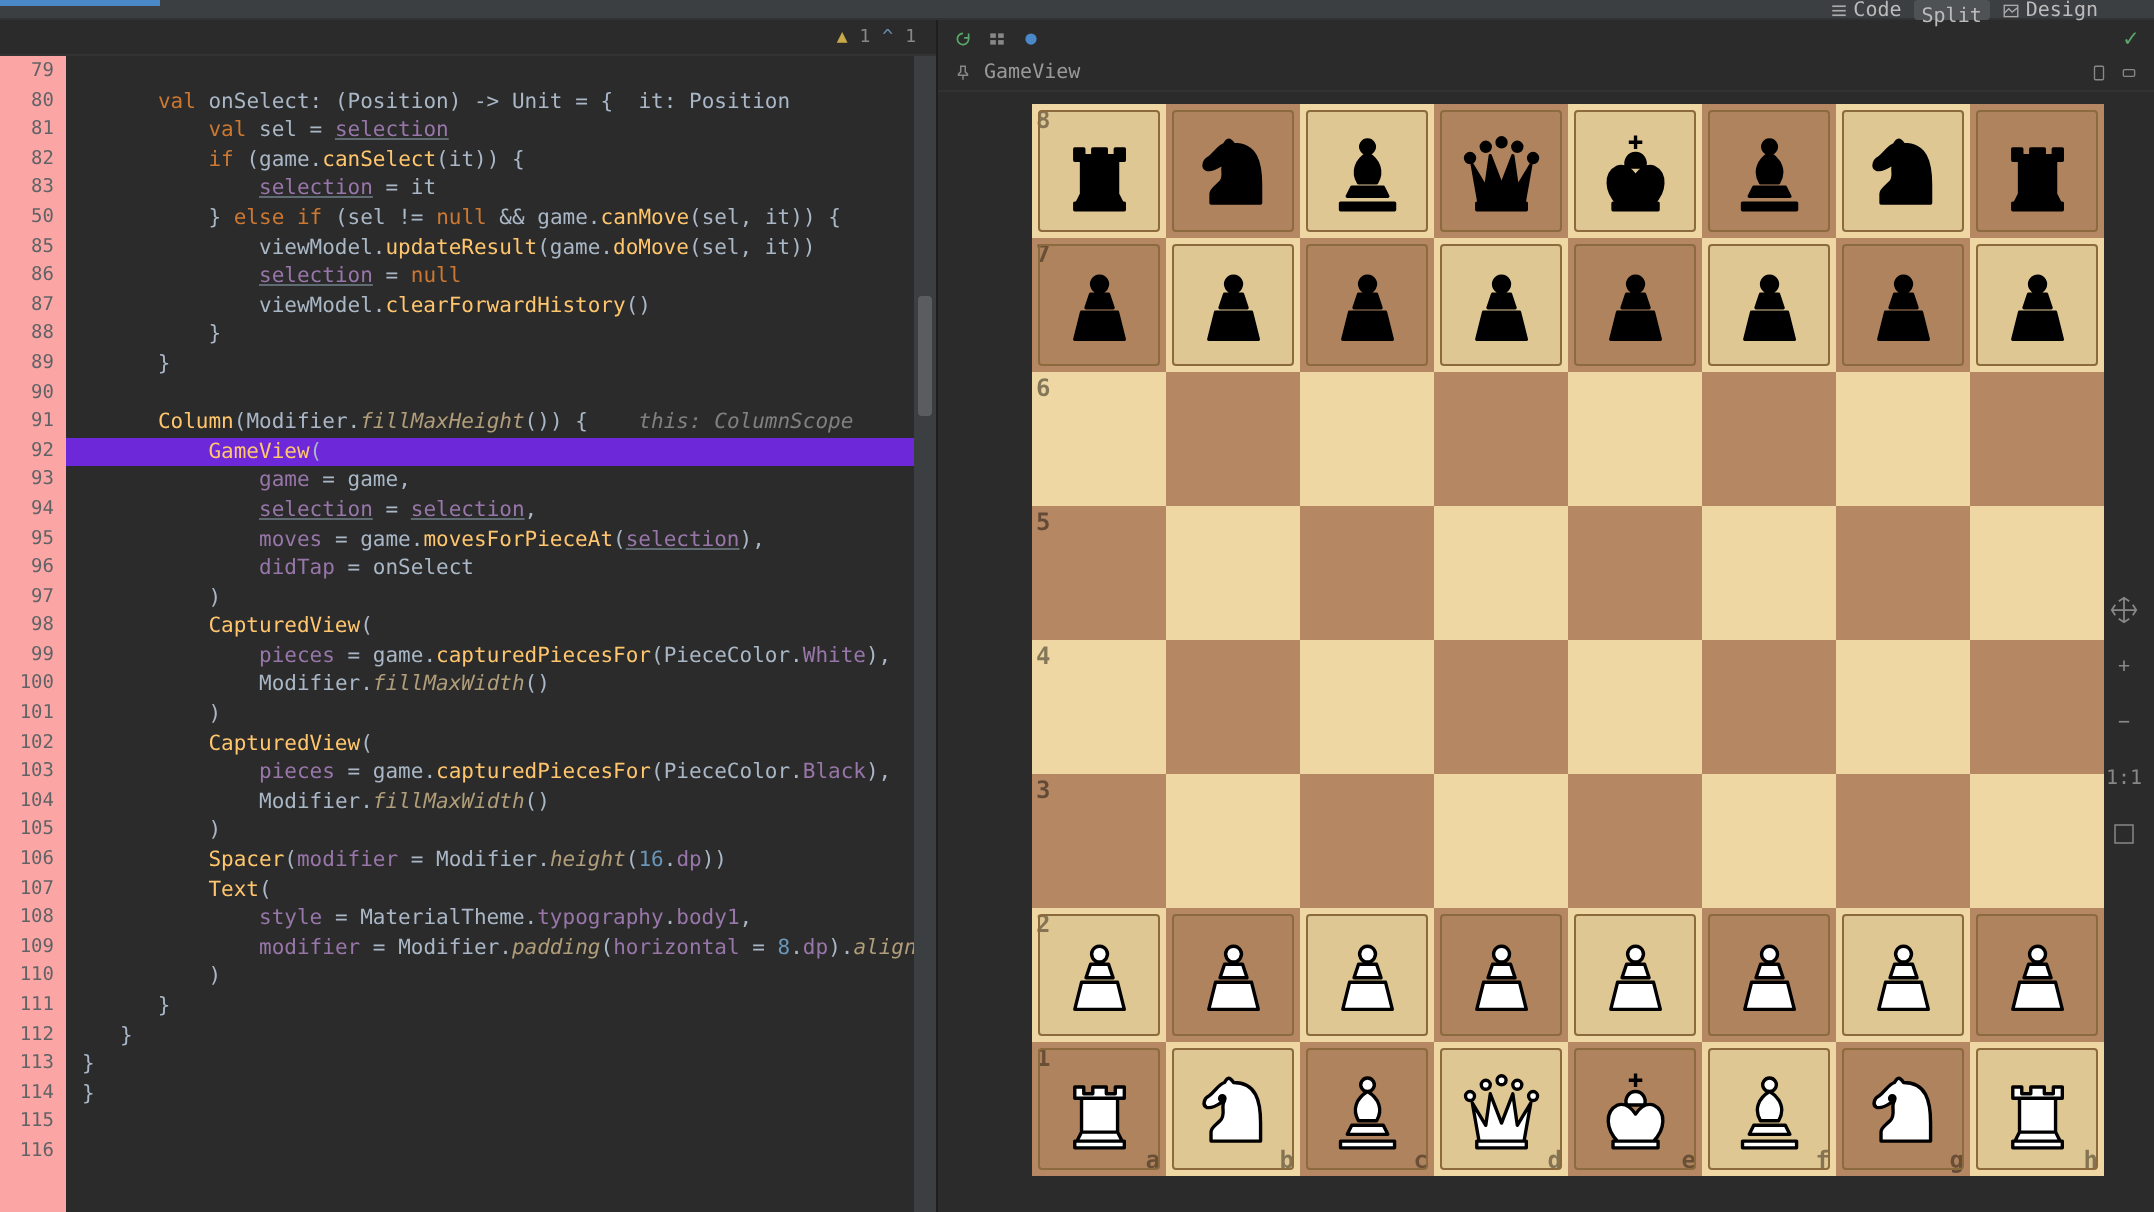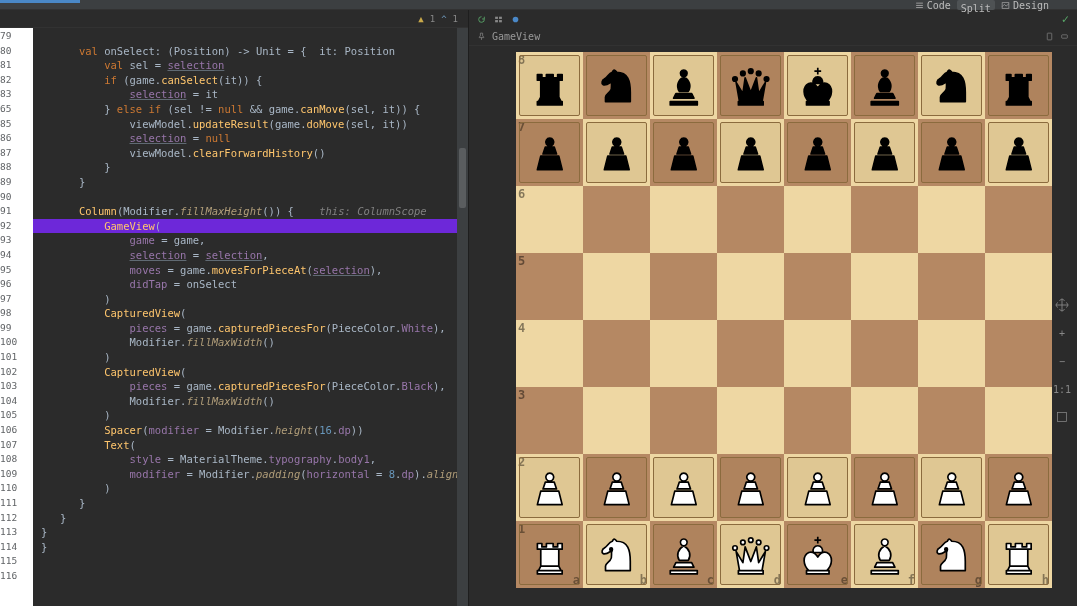--- a/index.html
+++ b/index.html
@@ -9,21 +9,21 @@
 .view-switcher { position: absolute; right: 24px; top: 0; display: flex; gap: 2px; font-size: 10px; color: #bbb; align-items: center; height: 10px; }
 .view-switcher .btn { padding: 0 4px; display: flex; align-items: center; gap: 3px; height: 10px; cursor: pointer; }
 .view-switcher .btn.active { background: #4e5254; border-radius: 2px; flex-direction: column; }
 .ic { width: 9px; height: 9px; }
 .main-split { display: flex; height: 596px; }
 
 .editor-pane { width: 468px; display: flex; flex-direction: column; position: relative; }
 .editor-top { height: 18px; display: flex; align-items: center; justify-content: flex-end; padding-right: 10px; gap: 6px; font-size: 9px; color: #888; border-bottom: 1px solid #323232; }
 .warn-ic { color: #c9a94a; }
 .editor-body { flex: 1; display: flex; overflow: hidden; position: relative; }
-.gutter { width: 33px; background: #ffffff; color: #606366; font-size: 9.5px; text-align: left; padding-right: 6px; padding-top: 1px; line-height: 14.6px; }
+.gutter { width: 33px; background: #fca5a5; color: #606366; font-size: 9.5px; text-align: right; padding-right: 6px; padding-top: 1px; line-height: 14.6px; }
 .code-area { flex: 1; overflow: hidden; position: relative; padding-top: 1px; }
 .code-line { height: 14.6px; white-space: pre; padding-left: 8px; font-size: 10.5px; line-height: 14.6px; }
 .current-line { background: #6d28d9; }
 .kw { color: #cc7832; }
 .str-prop { color: #9876aa; }
 .fn { color: #ffc66d; }
 .ital-fn { color: #b09d79; font-style: italic; }
 .num { color: #6897bb; }
 .underline { text-decoration: underline; text-decoration-color: #606a73; }
 .param { color: #a9b7c6; margin-top: 32px; }
@@ -91,21 +91,21 @@
       <span style="color:#6c95b8">^</span>
       <span>1</span>
     </div>
     <div class="editor-body">
       <div class="gutter" id="gutter">
           <div>79</div>
           <div>80</div>
           <div>81</div>
           <div>82</div>
           <div>83</div>
-          <div>65</div>
+          <div>50</div>
           <div>85</div>
           <div>86</div>
           <div>87</div>
           <div>88</div>
           <div>89</div>
           <div>90</div>
           <div>91</div>
           <div>92</div>
           <div>93</div>
           <div>94</div>

